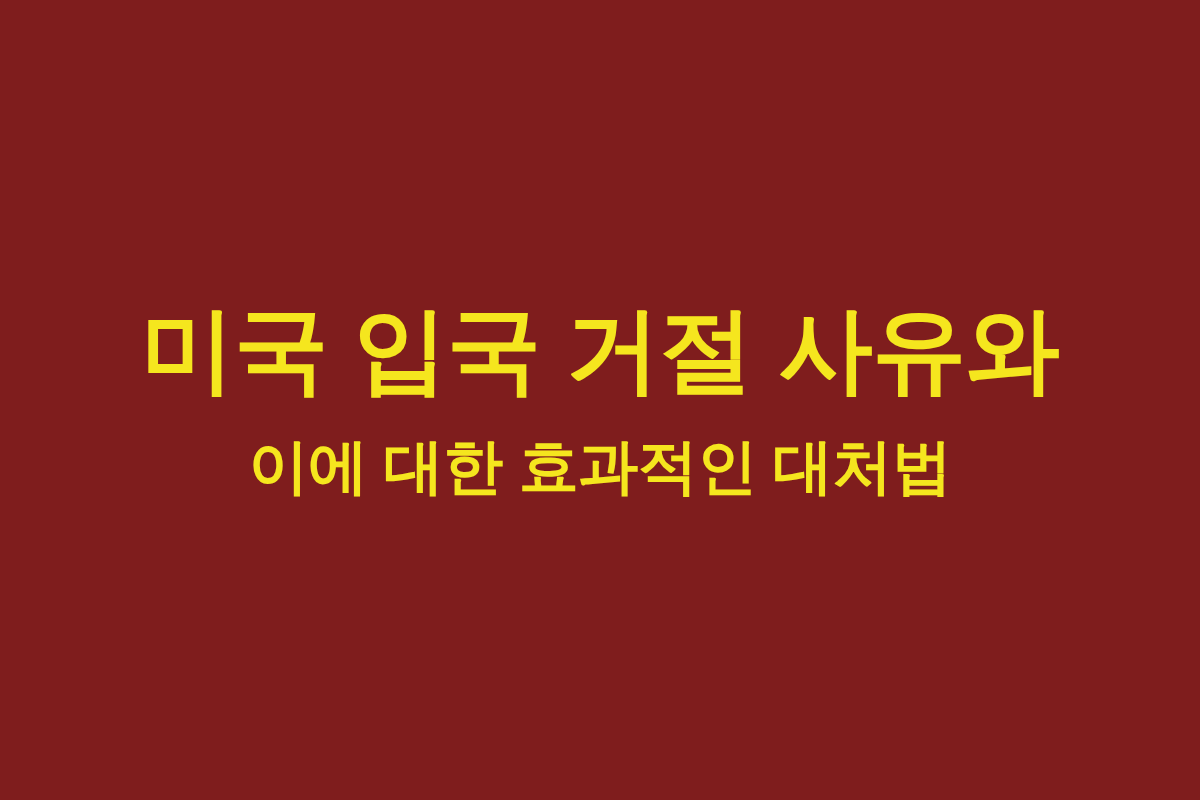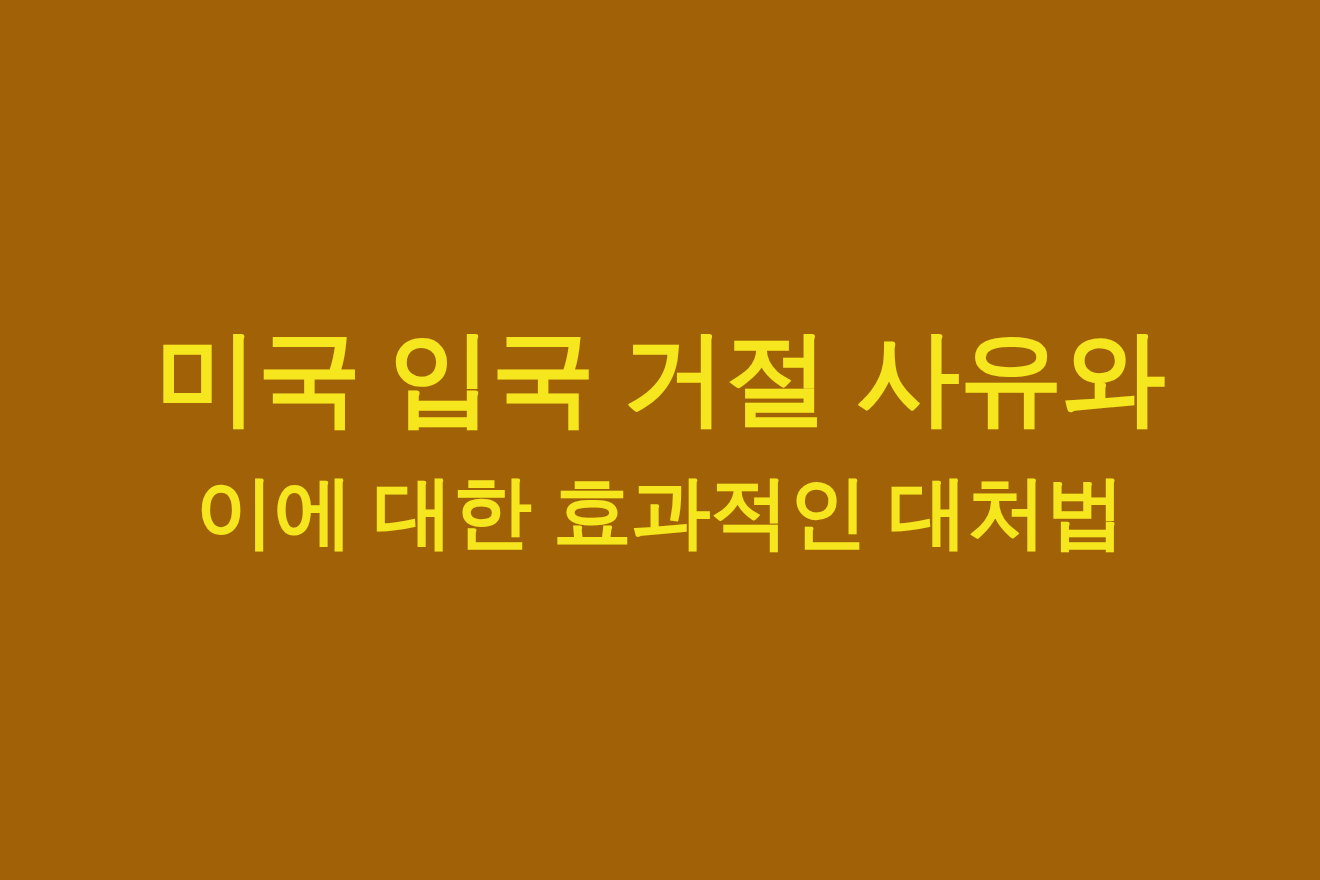--- a/index.html
+++ b/index.html
@@ -41,36 +41,36 @@
     margin: 0;
     padding: 0;
     -webkit-font-smoothing: antialiased;
   }
 
   .headline-line-1 {
     font-size: 94px;
   }
 
   .headline-line-2 {
-    font-size: 72px;
+    font-size: 60px;
     margin-top: 28px;
   }
 
   .headline-block {
     display: flex;
     flex-direction: column;
     align-items: center;
     justify-content: center;
     margin-top: -4px;
   }
 </style>
 </head>
 <body>
 
-<div id="title-card" style="background: #a16207;">
+<div id="title-card" style="background: #7f1d1d;">
 
   <div class="headline-block">
 
     <span class="headline headline-line-1" style="color: rgb(245, 230, 30);">미국 입국 거절 사유와</span>
 
     <span class="headline headline-line-2" style="color: rgb(245, 230, 30);">이에 대한 효과적인 대처법</span>
 
   </div>
 
 </div>

